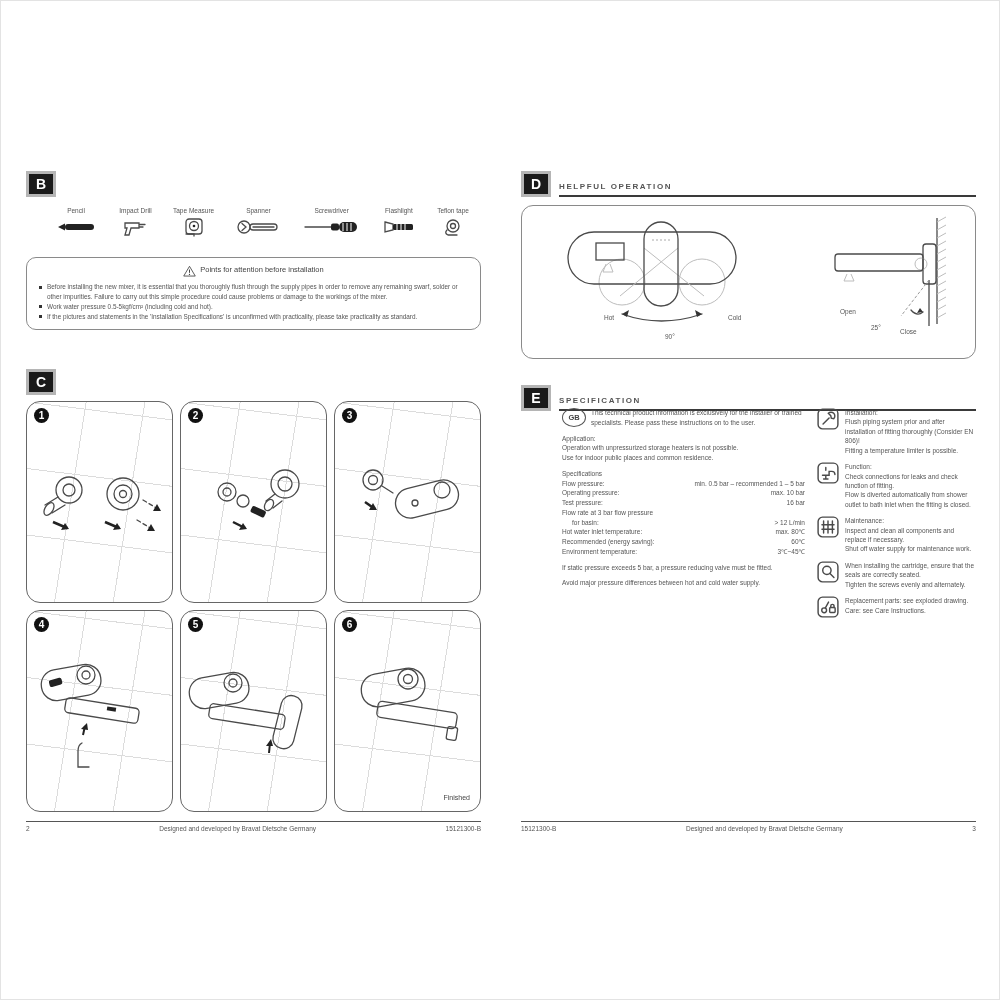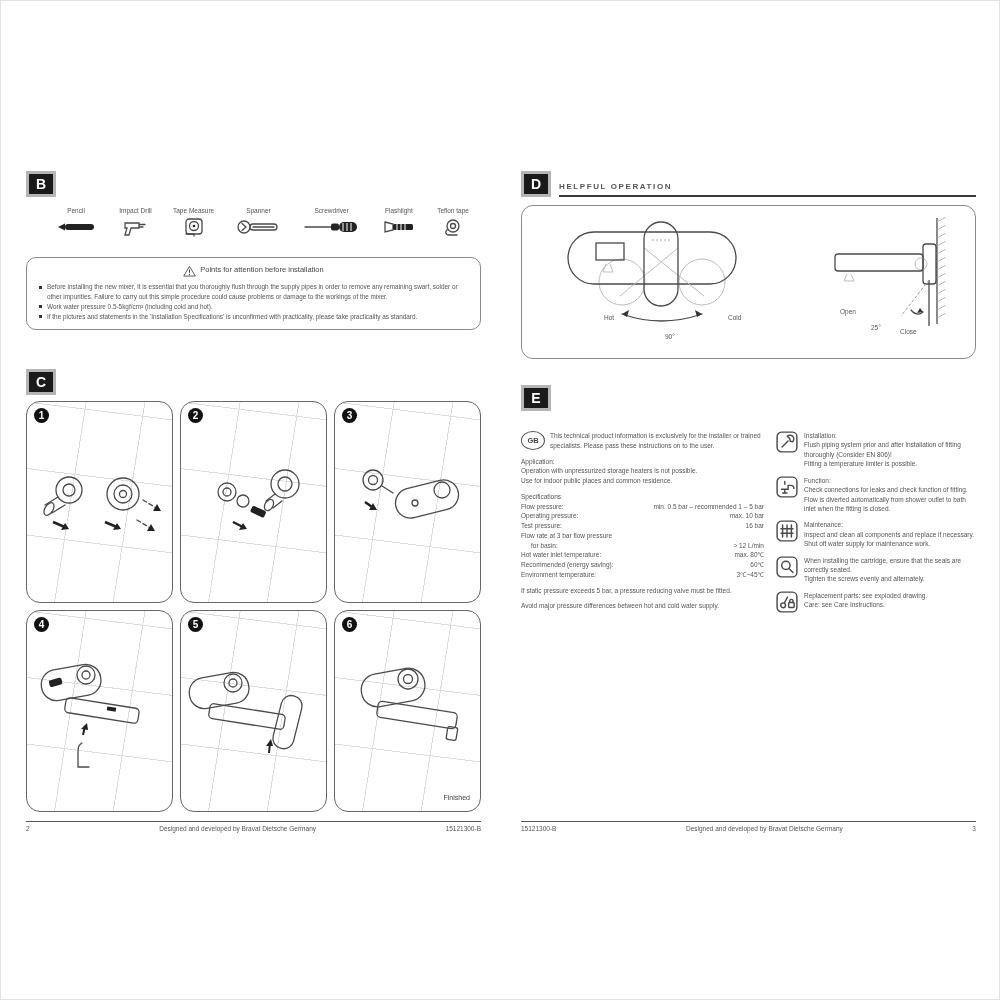--- a/index.html
+++ b/index.html
@@ -285,23 +285,26 @@
         <path class="ln" d="M94 96 Q100 103 106 98"></path>
           <path d="M106 98 l-6 1 3 -5 z" fill="#333"></path>
       </svg>
       <span class="op-label" style="left:318px;top:102px;">Open</span>
       <span class="op-label" style="left:349px;top:118px;">25°</span>
       <span class="op-label" style="left:378px;top:122px;">Close</span>
     </div>
 
     <div class="sec-head" style="top:214px;">
       <div class="sec-letter">E</div>
-    </div>
-
-    <div class="spec" style="top:260px;">
+      <div class="sec-titlewrap">
+        <span class="sec-title">SPECIFICATION</span>
+      </div>
+    </div>
+
+    <div class="spec" style="top:237px;margin-left:41px;">
 
       <div class="spec-left">
         <div class="gb-row">
           <div class="gb">GB</div>
           <div>This technical product information is exclusively for the installer or trained specialists. Please pass these instructions on to the user.</div>
         </div>
         <div class="blk">
           <div>Application:</div>
           <div>Operation with unpressurized storage heaters is not possible.</div>
           <div>Use for indoor public places and common residence.</div>

